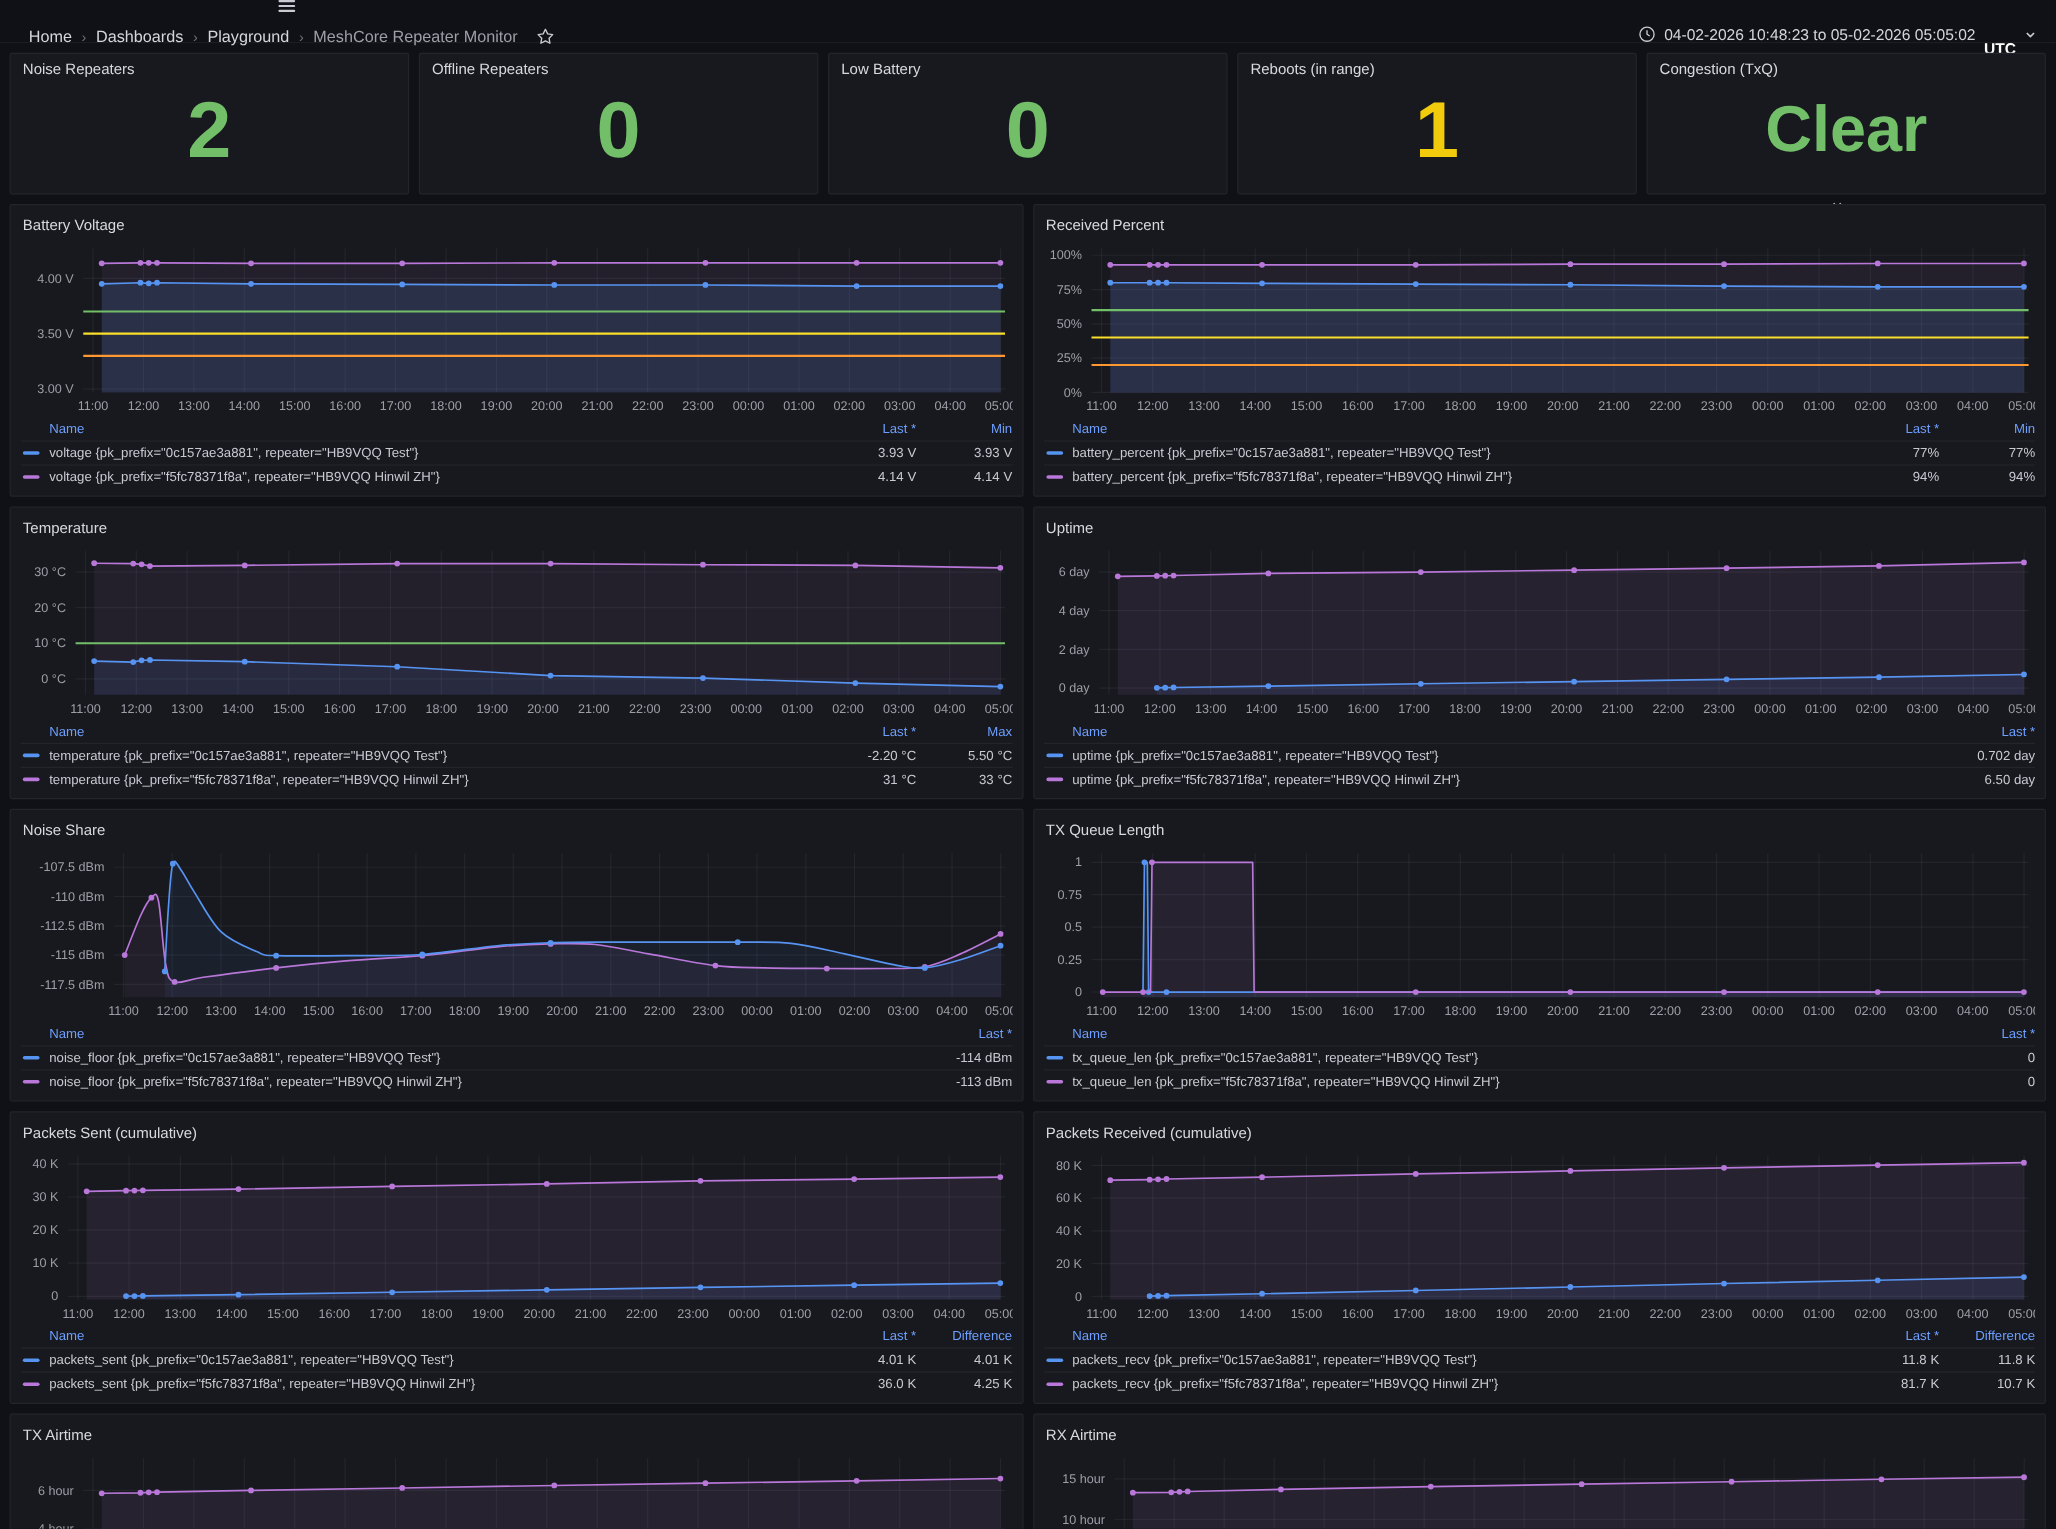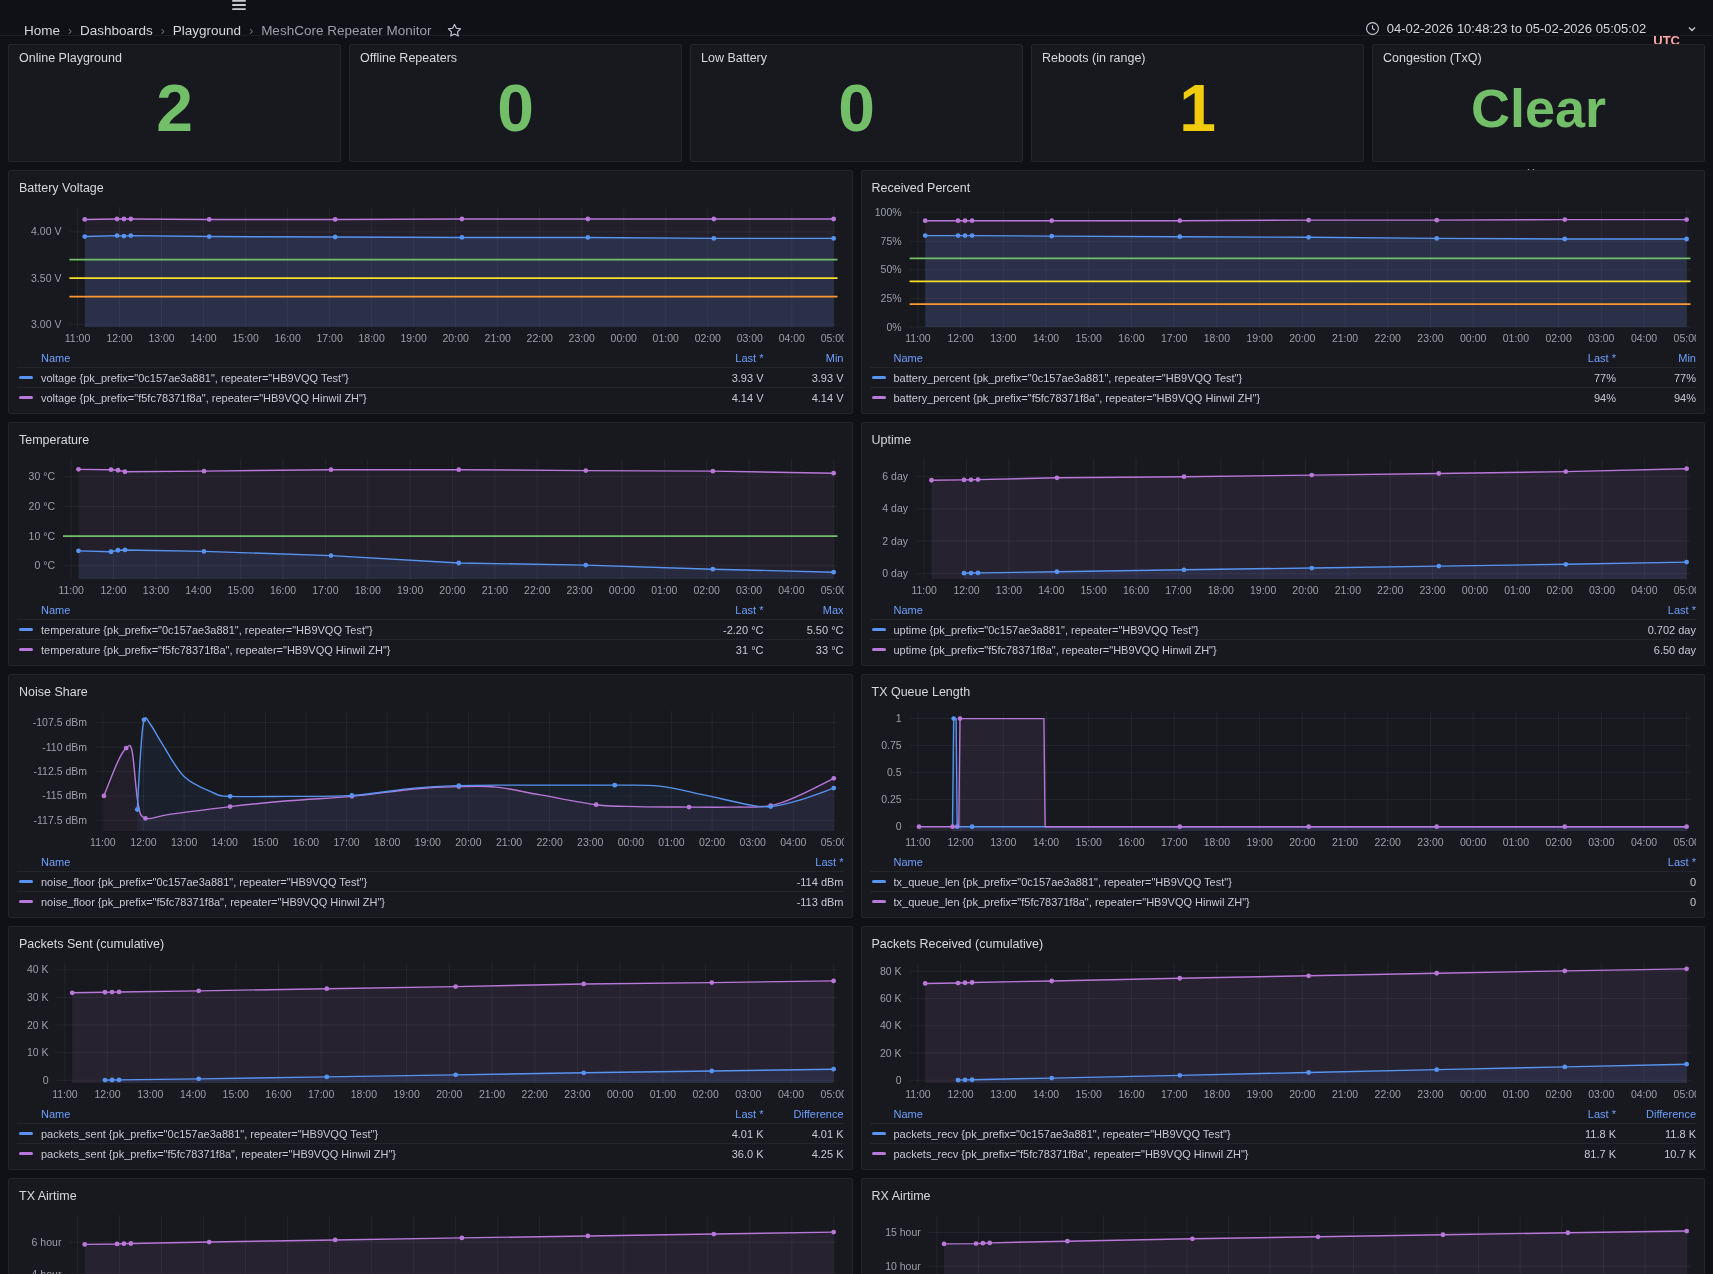--- a/index.html
+++ b/index.html
@@ -104,21 +104,21 @@
       <svg width="12" height="12" viewBox="0 0 12 12" fill="none" stroke="#c9cad3" stroke-width="1.5">
           <path d="M8 1.5L3.5 6 8 10.5"></path>
         </svg>
     </span>
     <div class="timepicker">
       <svg width="15" height="15" viewBox="0 0 16 16" fill="none" stroke="#c9cad3" stroke-width="1.2">
           <circle cx="8" cy="8" r="6.3"></circle>
           <path d="M8 4.4V8l2.4 1.6"></path>
         </svg>
       <span>04-02-2026 10:48:23 to 05-02-2026 05:05:02</span>
-      <span class="tz" style="color: #fca5a5; margin-top: 24px;">UTC</span>
+      <span class="tz" style="color: #ffffff; margin-top: 24px;">UTC</span>
       <svg width="10" height="10" viewBox="0 0 10 10" fill="none" stroke="#c9cad3" stroke-width="1.4">
           <path d="M2 3.5l3 3 3-3"></path>
         </svg>
     </div>
     <span class="icon-btn">
       <svg width="12" height="12" viewBox="0 0 12 12" fill="none" stroke="#c9cad3" stroke-width="1.5">
           <path d="M4 1.5L8.5 6 4 10.5"></path>
         </svg>
     </span>
     <span class="icon-btn">
@@ -142,21 +142,21 @@
       <svg width="12" height="12" viewBox="0 0 12 12" fill="none" stroke="#c9cad3" stroke-width="1.5">
           <path d="M1.5 8L6 3.5 10.5 8"></path>
         </svg>
     </span>
   </div>
 </div>
 
 <div class="dash">
   <div class="stats-row" id="stats-row">
   <div class="panel stat-panel">
-    <div class="stat-title">Online Playground</div>
+    <div class="stat-title">Noise Repeaters</div>
     <div class="stat-value" style="color: rgb(115, 191, 105);">2</div>
   </div>
 
   <div class="panel stat-panel">
     <div class="stat-title">Offline Repeaters</div>
     <div class="stat-value" style="color: rgb(115, 191, 105);">0</div>
   </div>
 
   <div class="panel stat-panel">
     <div class="stat-title">Low Battery</div>

